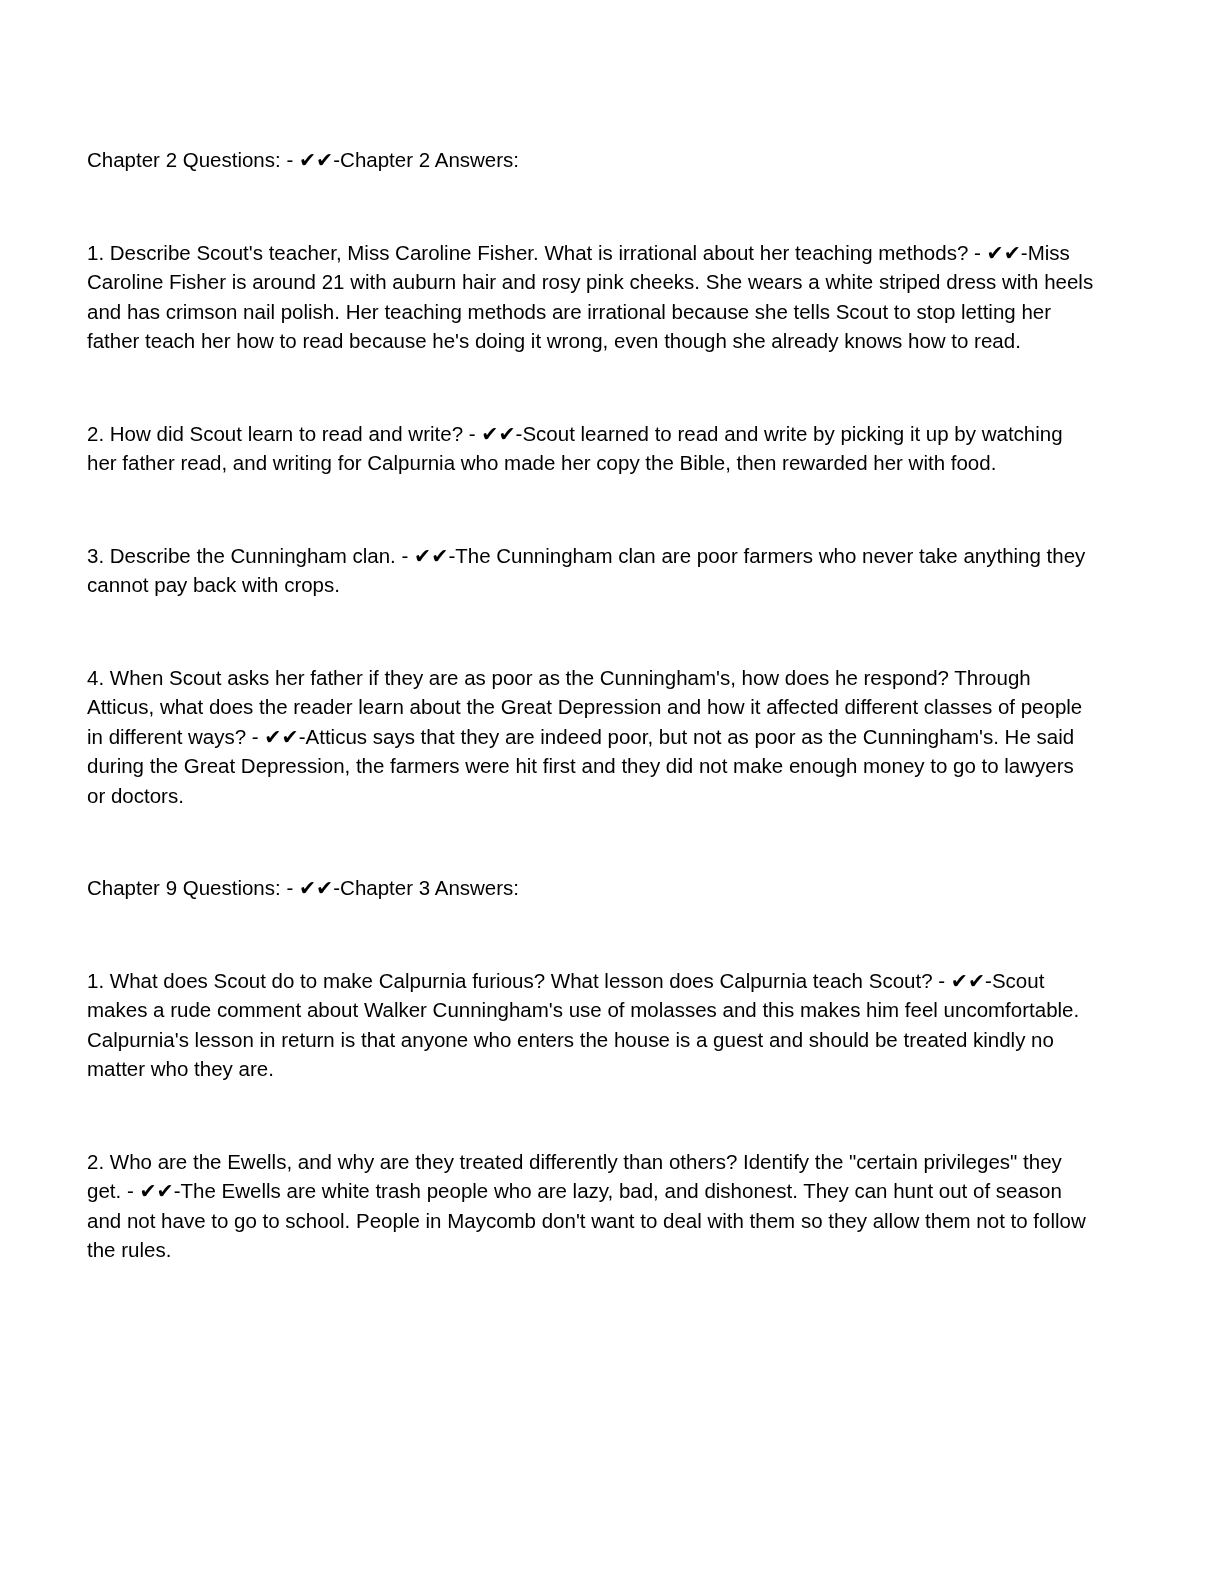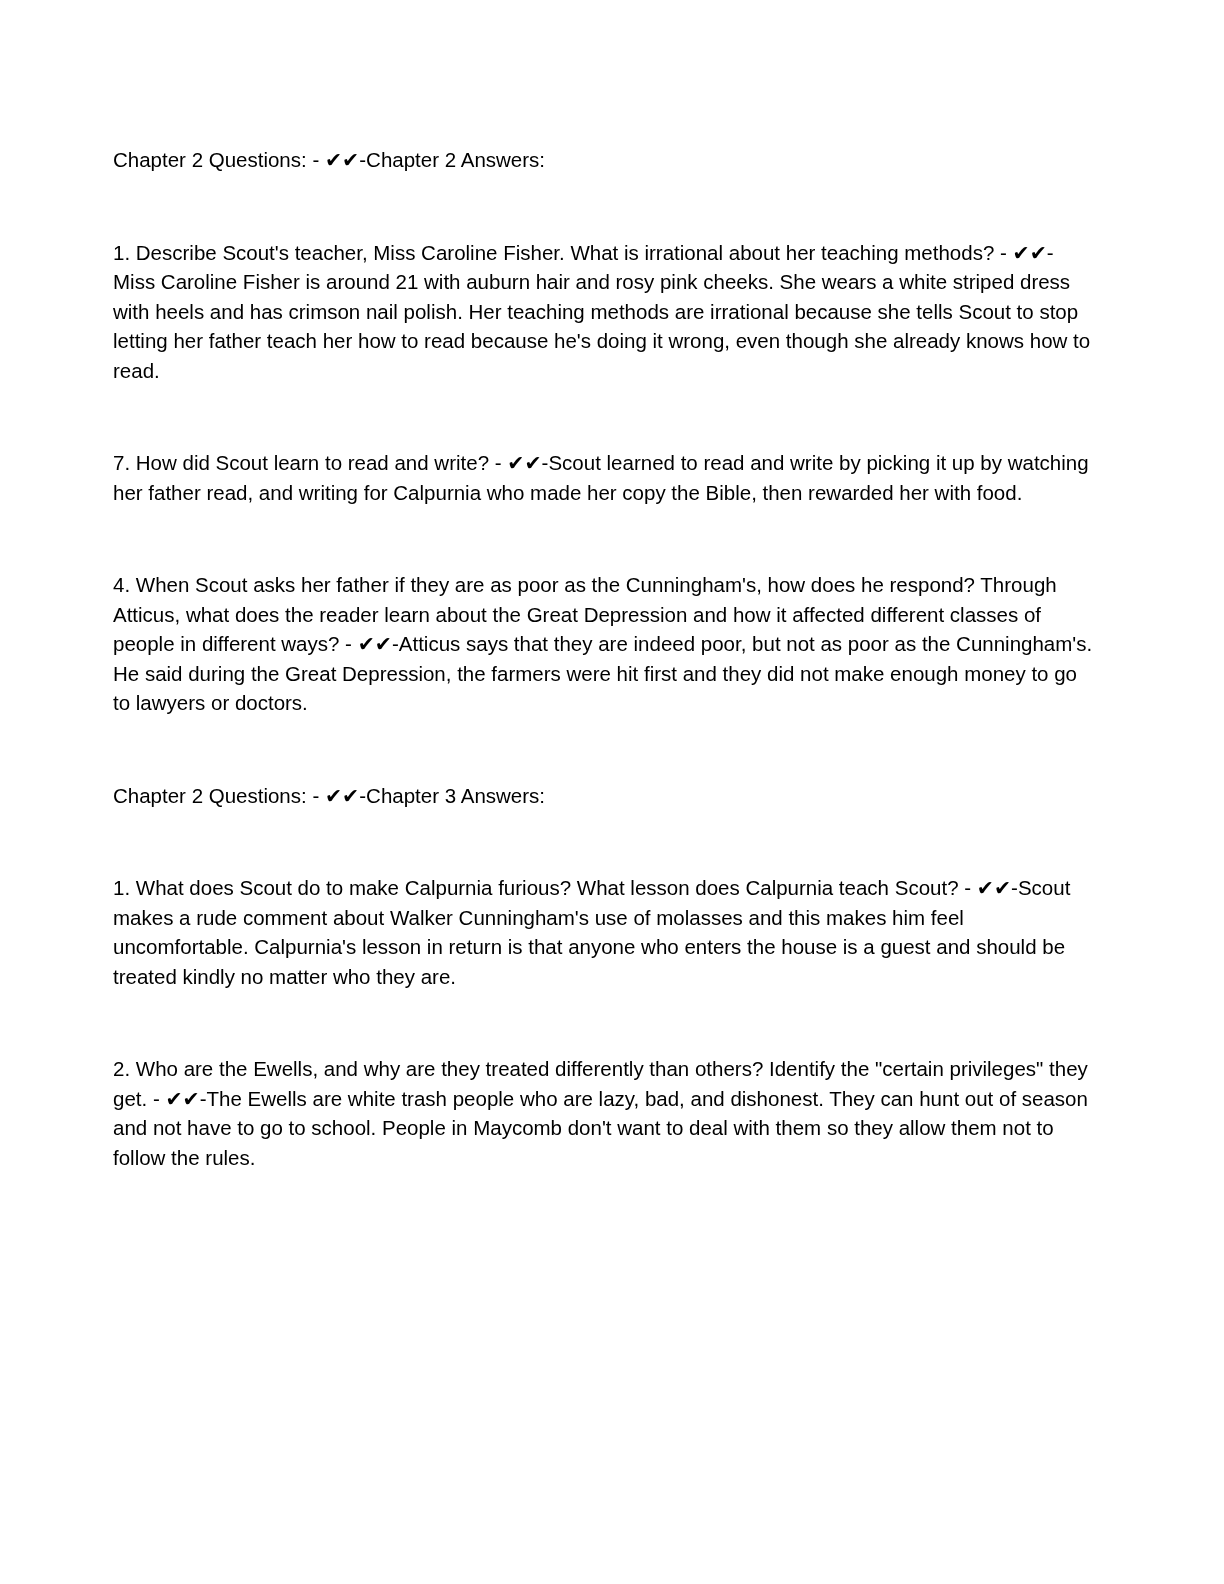--- a/index.html
+++ b/index.html
@@ -7,46 +7,47 @@
     padding: 0;
     background: #ffffff;
   }
   .page {
     position: relative;
     width: 1224px;
     height: 1584px;
     margin: 0 auto;
     background: #ffffff;
     box-sizing: border-box;
-    padding: 145px 130px 0 113px;
+    padding: 145px 130px 0 87px;
     font-family: "Liberation Sans", "DejaVu Sans", sans-serif;
     font-size: 20.5px;
     line-height: 29.5px;
     color: #000000;
     overflow: hidden;
   }
   .page p {
     margin: 0 0 63px 0;
     white-space: pre-wrap;
   }
 </style>
 </head>
 <body>
 
 <div class="page">
 
   <p>Chapter 2 Questions: - ✔✔-Chapter 2 Answers:</p>
 
   <p>1. Describe Scout's teacher, Miss Caroline Fisher. What is irrational about her teaching methods? - ✔✔-Miss Caroline Fisher is around 21 with auburn hair and rosy pink cheeks. She wears a white striped dress with heels and has crimson nail polish. Her teaching methods are irrational because she tells Scout to stop letting her father teach her how to read because he's doing it wrong, even though she already knows how to read.</p>
 
-  <p>7. How did Scout learn to read and write? - ✔✔-Scout learned to read and write by picking it up by watching her father read, and writing for Calpurnia who made her copy the Bible, then rewarded her with food.</p>
+  <p>2. How did Scout learn to read and write? - ✔✔-Scout learned to read and write by picking it up by watching her father read, and writing for Calpurnia who made her copy the Bible, then rewarded her with food.</p>
 
+  <p>3. Describe the Cunningham clan. - ✔✔-The Cunningham clan are poor farmers who never take anything they cannot pay back with crops.</p>
 
   <p>4. When Scout asks her father if they are as poor as the Cunningham's, how does he respond? Through Atticus, what does the reader learn about the Great Depression and how it affected different classes of people in different ways? - ✔✔-Atticus says that they are indeed poor, but not as poor as the Cunningham's. He said during the Great Depression, the farmers were hit first and they did not make enough money to go to lawyers or doctors.</p>
 
 
-  <p>Chapter 2 Questions: - ✔✔-Chapter 3 Answers:</p>
+  <p>Chapter 9 Questions: - ✔✔-Chapter 3 Answers:</p>
 
   <p>1. What does Scout do to make Calpurnia furious? What lesson does Calpurnia teach Scout? - ✔✔-Scout makes a rude comment about Walker Cunningham's use of molasses and this makes him feel uncomfortable. Calpurnia's lesson in return is that anyone who enters the house is a guest and should be treated kindly no matter who they are.</p>
 
   <p>2. Who are the Ewells, and why are they treated differently than others? Identify the "certain privileges" they get. - ✔✔-The Ewells are white trash people who are lazy, bad, and dishonest. They can hunt out of season and not have to go to school. People in Maycomb don't want to deal with them so they allow them not to follow the rules.</p>
 
 </div>
 
 </body></html>

